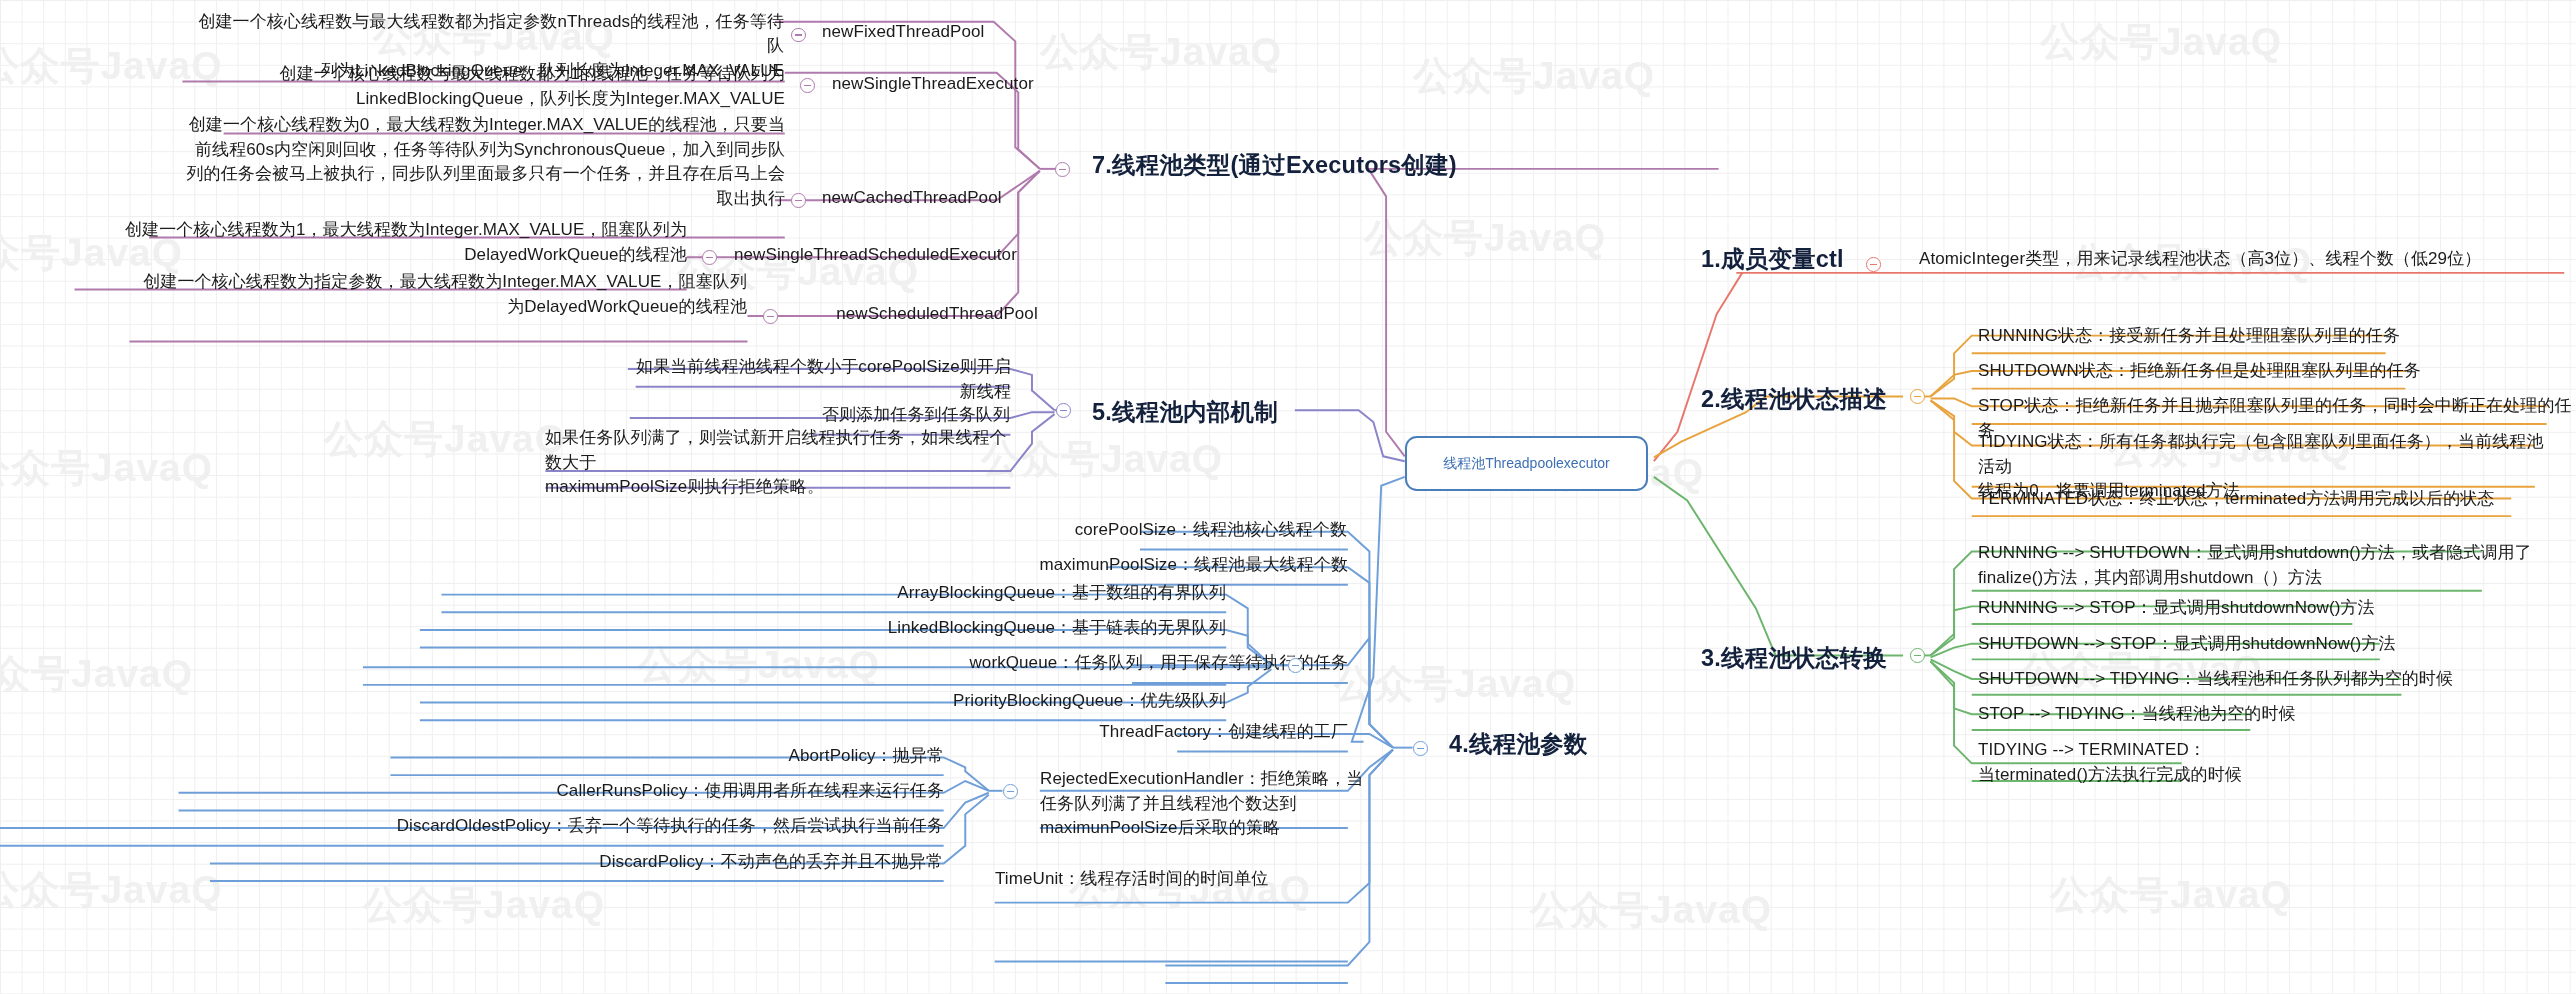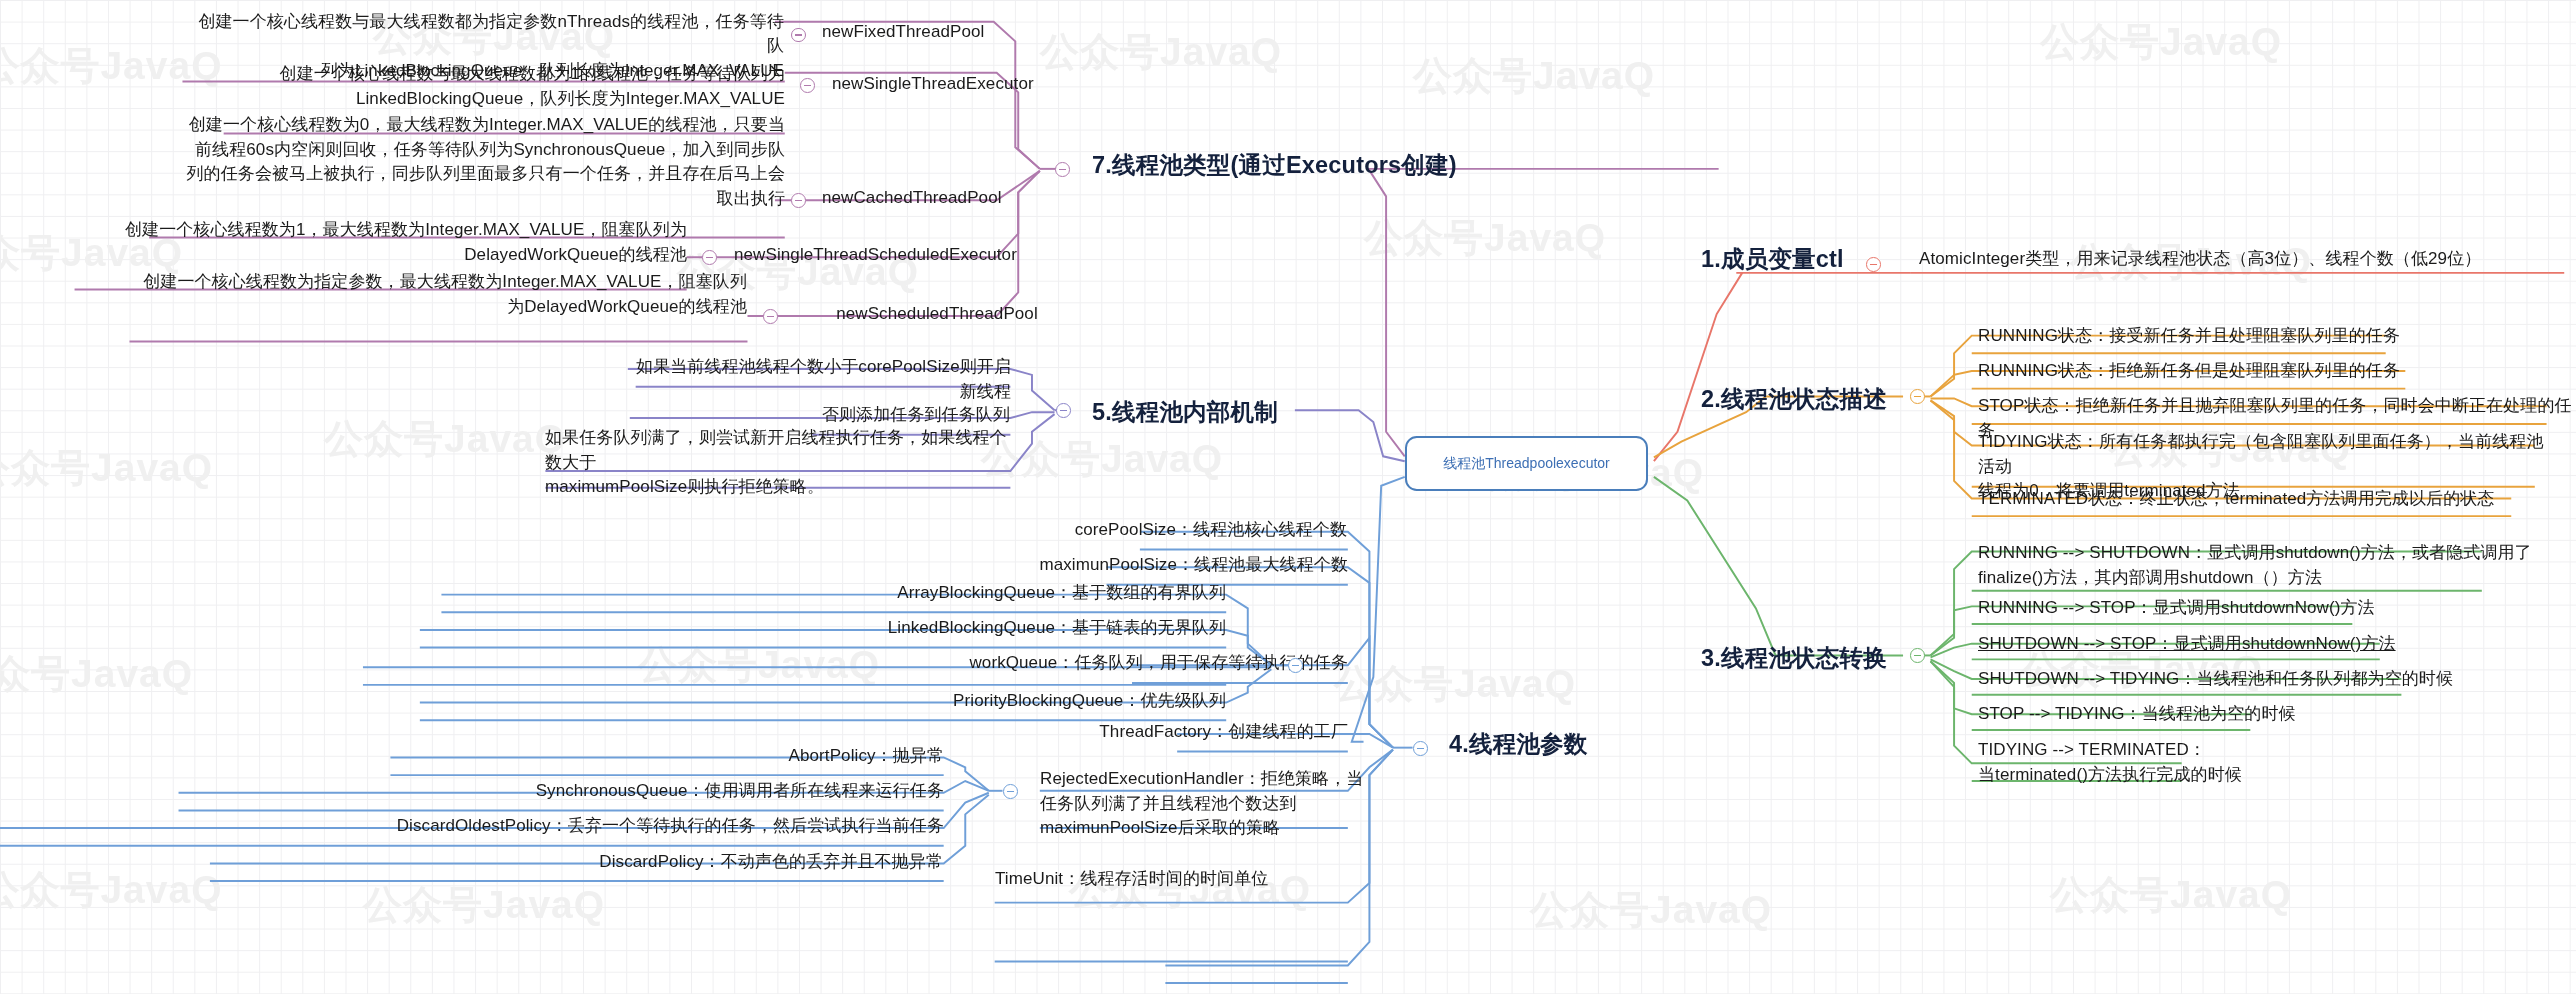--- a/index.html
+++ b/index.html
@@ -320,44 +320,44 @@
   <div class="toggle t-blue" style="left:1003px; top:784px;"></div>
 
   <div class="node l" style="left:995px; top:867px; width:365px;">TimeUnit：线程存活时间的时间单位</div>
   <div class="node r" style="left:930px; top:952px; width:418px;"></div>
 
   <div class="node r" style="left:422px; top:581px; width:804px;">ArrayBlockingQueue：基于数组的有界队列</div>
   <div class="node r" style="left:402px; top:616px; width:824px;">LinkedBlockingQueue：基于链表的无界队列</div>
   <div class="node r" style="left:402px; top:689px; width:824px;">PriorityBlockingQueue：优先级队列</div>
 
   <div class="node r" style="left:373px; top:744px; width:571px;">AbortPolicy：抛异常</div>
-  <div class="node r" style="left:159px; top:779px; width:785px;">SynchronousQueue：使用调用者所在线程来运行任务</div>
+  <div class="node r" style="left:159px; top:779px; width:785px;">CallerRunsPolicy：使用调用者所在线程来运行任务</div>
   <div class="node r" style="left:0px; top:814px; width:944px;">DiscardOldestPolicy：丢弃一个等待执行的任务，然后尝试执行当前任务</div>
   <div class="node r" style="left:190px; top:850px; width:753px;">DiscardPolicy：不动声色的丢弃并且不抛异常</div>
 
   <div class="topic" style="left:1701px; top:243px;">1.成员变量ctl</div>
   <div class="toggle t-red" style="left:1866px; top:257px;"></div>
   <div class="node l" style="left:1919px; top:247px; width:647px;">AtomicInteger类型，用来记录线程池状态（高3位）、线程个数（低29位）</div>
 
   <div class="topic" style="left:1701px; top:383px;">2.线程池状态描述</div>
   <div class="toggle t-orange" style="left:1910px; top:389px;"></div>
 
   <div class="node l" style="left:1978px; top:324px; width:589px;">RUNNING状态：接受新任务并且处理阻塞队列里的任务</div>
-  <div class="node l" style="left:1978px; top:359px; width:589px;">RUNNING状态：拒绝新任务但是处理阻塞队列里的任务</div>
+  <div class="node l" style="left:1978px; top:359px; width:589px;">SHUTDOWN状态：拒绝新任务但是处理阻塞队列里的任务</div>
   <div class="node l" style="left:1978px; top:394px; width:598px;">STOP状态：拒绝新任务并且抛弃阻塞队列里的任务，同时会中断正在处理的任务</div>
   <div class="node l" style="left:1978px; top:430px; width:579px;">TIDYING状态：所有任务都执行完（包含阻塞队列里面任务），当前线程池活动
 线程为0，将要调用terminated方法</div>
   <div class="node l" style="left:1978px; top:487px; width:589px;">TERMINATED状态：终止状态，terminated方法调用完成以后的状态</div>
 
   <div class="topic" style="left:1701px; top:642px;">3.线程池状态转换</div>
   <div class="toggle t-green" style="left:1910px; top:648px;"></div>
 
   <div class="node l" style="left:1978px; top:541px; width:589px;">RUNNING --&gt; SHUTDOWN：显式调用shutdown()方法，或者隐式调用了
 finalize()方法，其内部调用shutdown（）方法</div>
   <div class="node l" style="left:1978px; top:596px; width:589px;">RUNNING --&gt; STOP：显式调用shutdownNow()方法</div>
-  <div class="node l" style="left:1978px; top:632px; width:589px;text-decoration:underline;">SHUTDOWN --&gt; STOP：显式调用shutdownNow()方法</div>
+  <div class="node l" style="left:1978px; top:632px; width:589px;">SHUTDOWN --&gt; STOP：显式调用shutdownNow()方法</div>
   <div class="node l" style="left:1978px; top:667px; width:589px;">SHUTDOWN --&gt; TIDYING：当线程池和任务队列都为空的时候</div>
   <div class="node l" style="left:1978px; top:702px; width:589px;">STOP --&gt; TIDYING：当线程池为空的时候</div>
   <div class="node l" style="left:1978px; top:738px; width:589px;">TIDYING --&gt; TERMINATED：
 当terminated()方法执行完成的时候</div>
 
 </div>
 
 
 </body></html>

